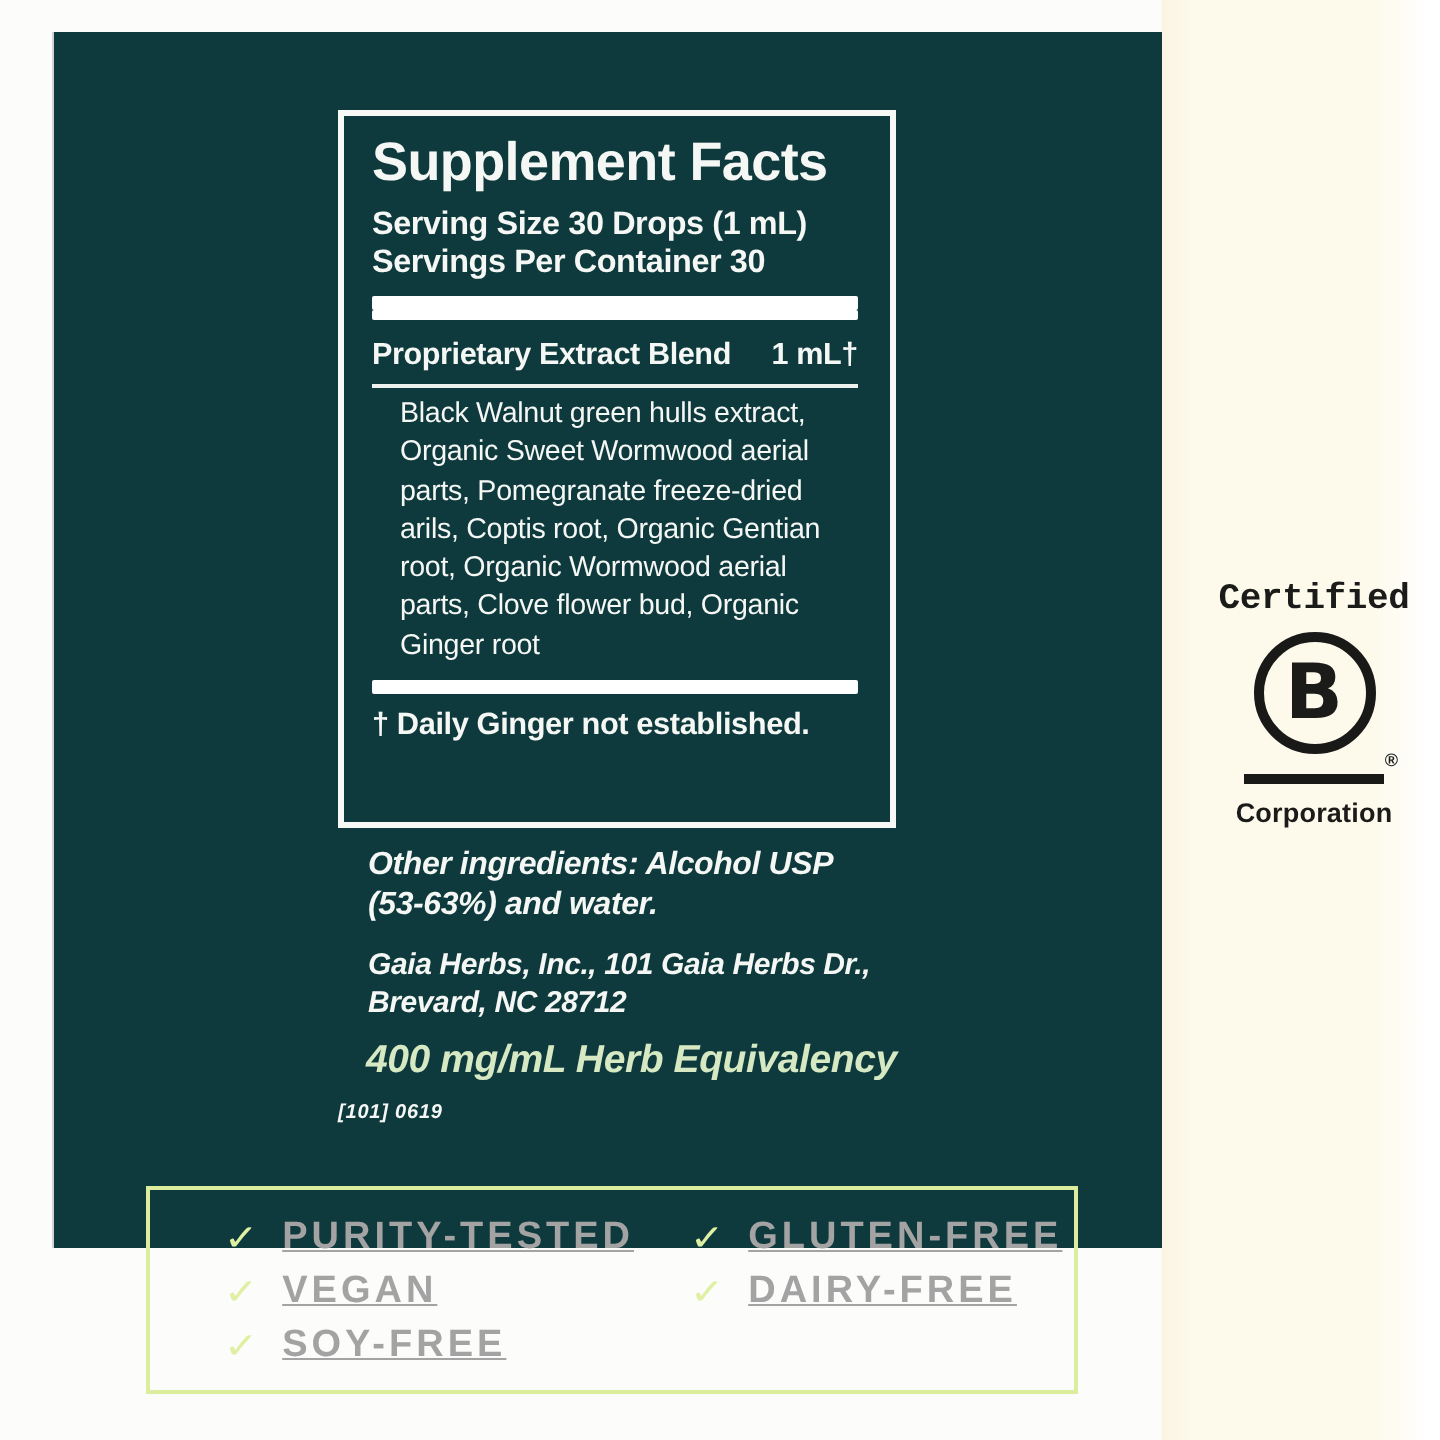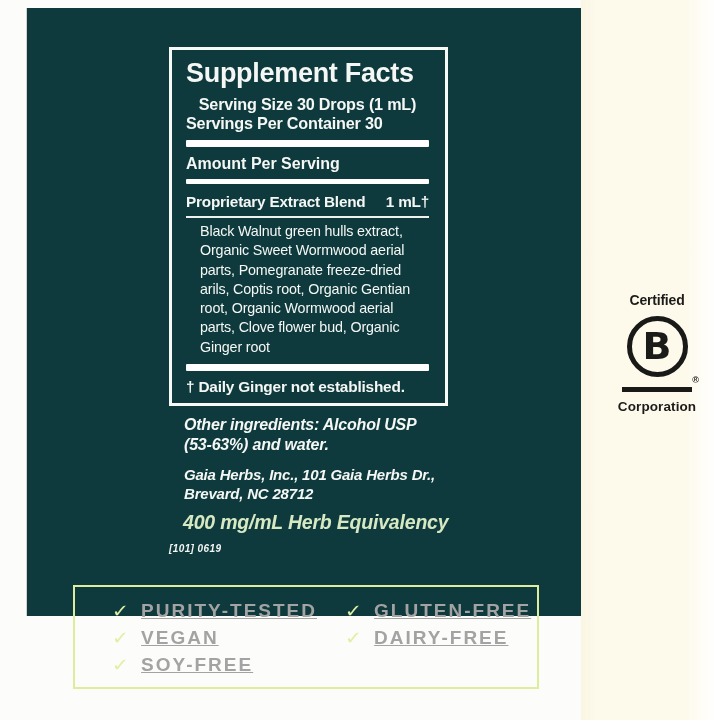--- a/index.html
+++ b/index.html
@@ -5,39 +5,39 @@
   html,body{margin:0;padding:0;}
   body{
     width:720px;height:720px;background:#fcfcfa;
     font-family:"Liberation Sans", sans-serif;
     -webkit-font-smoothing:antialiased;
   }
   .stage{position:relative;width:720px;height:720px;overflow:hidden;background:#fcfcfa;}
 
   
   .green-panel{
-    position:absolute;left:26px;top:8px;width:555px;height:608px;
+    position:absolute;left:26px;top:16px;width:555px;height:608px;
     background:#0f3a3d;border-left:1px solid #d3d3cb;
   }
 
   
   .cream-panel{
     position:absolute;left:581px;top:0;width:139px;height:720px;
     background:linear-gradient(90deg,#faf5e3 0%,#fdfaec 12%,#fdfaec 76%,#ffffff 97%);
   }
 
   
   .sf-box{
     position:absolute;left:142px;top:39px;width:279px;height:359px;
     box-sizing:border-box;border:3px solid #f7f9f7;
     padding:8px 16px 0 14px;color:#f4f7f4;
   }
   .sf-title{font-size:27px;font-weight:bold;line-height:30px;letter-spacing:-0.3px;}
   .sf-line{font-size:16.2px;font-weight:600;line-height:19px;letter-spacing:-0.2px;}
-  .sf-serving{margin-top:7px;text-align:center;}
+  .sf-serving{margin-top:7px;}
   .bar{background:#ffffff;border-radius:1px;}
   .bar-thick{height:7px;margin-top:7px;}
   .bar-med{height:5px;}
   .sf-bold{font-size:16px;font-weight:bold;line-height:18px;margin:8px 0 6px;}
   .blend-row{
     display:flex;justify-content:space-between;align-items:flex-start;
     font-size:15.3px;font-weight:bold;margin-top:9px;letter-spacing:-0.2px;
   }
   .rule-thin{height:2px;background:#eef2ee;margin-top:5px;}
   .ingredients{
@@ -68,21 +68,21 @@
   .feat-check{
     color:#dff0a4;font-size:18px;line-height:18px;margin-right:13px;
     transform:scaleX(1.15);font-weight:400;
   }
   .feat-label{
     color:#a3a3a3;font-size:19px;font-weight:bold;letter-spacing:2px;text-decoration:underline;
   }
 
   
   .bcorp{position:absolute;left:19px;top:290px;width:114px;text-align:center;color:#1b1b19;}
-  .bc-certified{font-size:14px;font-weight:bold;line-height:20px;letter-spacing:-0.2px;}
+  .bc-certified{font-size:18px;font-weight:bold;line-height:20px;letter-spacing:-0.2px;font-family:Liberation Mono, monospace;}
   .bc-circle{
     width:51px;height:51px;border:5.5px solid #191917;border-radius:50%;
     margin:6px auto 0;display:flex;align-items:center;justify-content:center;
   }
   .bc-b{font-family:"DejaVu Sans", sans-serif;font-size:38px;font-weight:bold;line-height:38px;padding-bottom:2px;}
   .bc-bar{width:70px;height:5px;background:#191917;margin:10px auto 0;position:relative;}
   .bc-reg{position:absolute;right:-7px;top:-12px;font-size:9px;font-weight:bold;}
   .bc-corp{font-size:13.5px;font-weight:bold;margin-top:7px;letter-spacing:0.1px;}
 </style>
 </head>
@@ -90,21 +90,20 @@
 
 <div class="stage">
 
   <div class="green-panel">
 
     <div class="sf-box">
       <div class="sf-title">Supplement Facts</div>
       <div class="sf-line sf-serving">Serving Size 30 Drops (1 mL)</div>
       <div class="sf-line">Servings Per Container 30</div>
       <div class="bar bar-thick"></div>
-      <div class="sf-bold">Amount Per Serving</div>
       <div class="bar bar-med"></div>
       <div class="blend-row">
         <span>Proprietary Extract Blend</span>
         <span>1 mL†</span>
       </div>
       <div class="rule-thin"></div>
       <div class="ingredients">Black Walnut green hulls extract,
 Organic Sweet Wormwood aerial
 parts, Pomegranate freeze-dried
 arils, Coptis root, Organic Gentian

